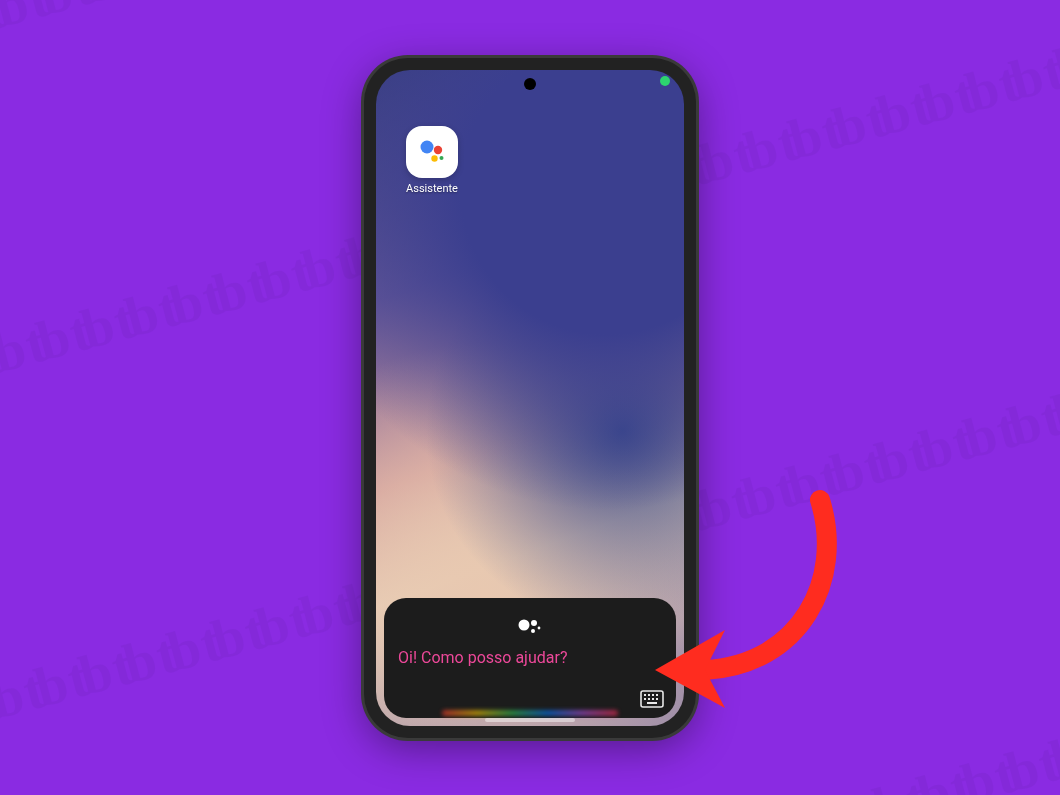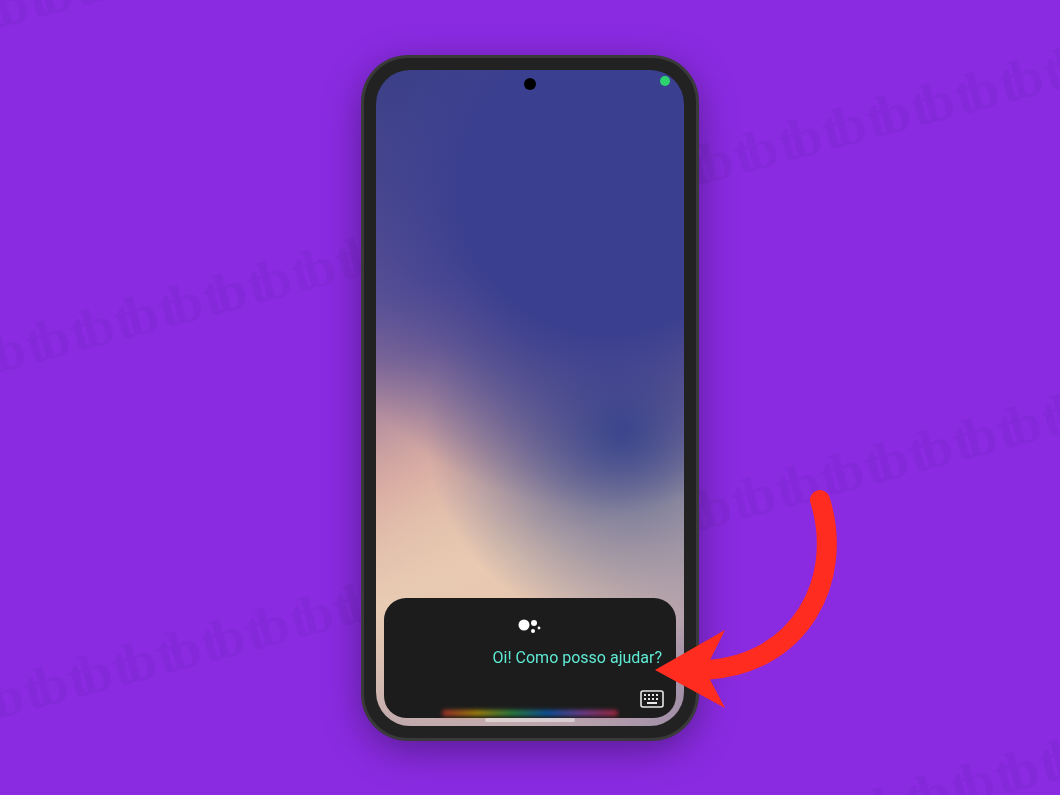--- a/index.html
+++ b/index.html
@@ -136,23 +136,23 @@
     min-height: 120px;
   }
 
   .assistant-logo {
     display: flex;
     justify-content: center;
     margin-bottom: 12px;
   }
 
   .assistant-text {
-    color: #5eead4;
+    color: #ec4899;
     font-size: 16px;
-    text-align: right;
+    text-align: left;
     font-weight: 400;
   }
 
   .keyboard-btn {
     position: absolute;
     right: 12px;
     bottom: 10px;
     width: 24px;
     height: 18px;
     color: #e8e8e8;
@@ -433,20 +433,31 @@
         <span>tb</span>
       </div>
   </div>
 
   <div class="phone">
     <div class="screen">
 
       <div class="notch"></div>
       <div class="status-indicator"></div>
 
+      <div class="app-shortcut">
+        <div class="app-icon">
+          <svg width="30" height="30" viewBox="0 0 30 30">
+            <circle cx="10" cy="10" r="6.5" fill="#4285F4"></circle>
+            <circle cx="21" cy="13" r="4.2" fill="#EA4335"></circle>
+            <circle cx="17.5" cy="21.5" r="3.2" fill="#FBBC05"></circle>
+            <circle cx="24.5" cy="21" r="2" fill="#34A853"></circle>
+          </svg>
+        </div>
+        <div class="app-label">Assistente</div>
+      </div>
 
       <div class="assistant-card">
         <div class="rainbow"></div>
         <div class="assistant-logo">
           <svg width="24" height="20" viewBox="0 0 24 20">
             <circle cx="6" cy="9" r="5.5" fill="#ffffff"></circle>
             <circle cx="16" cy="7" r="3" fill="#ffffff"></circle>
             <circle cx="15" cy="15" r="2" fill="#ffffff"></circle>
             <circle cx="21" cy="12" r="1.4" fill="#ffffff"></circle>
           </svg>

